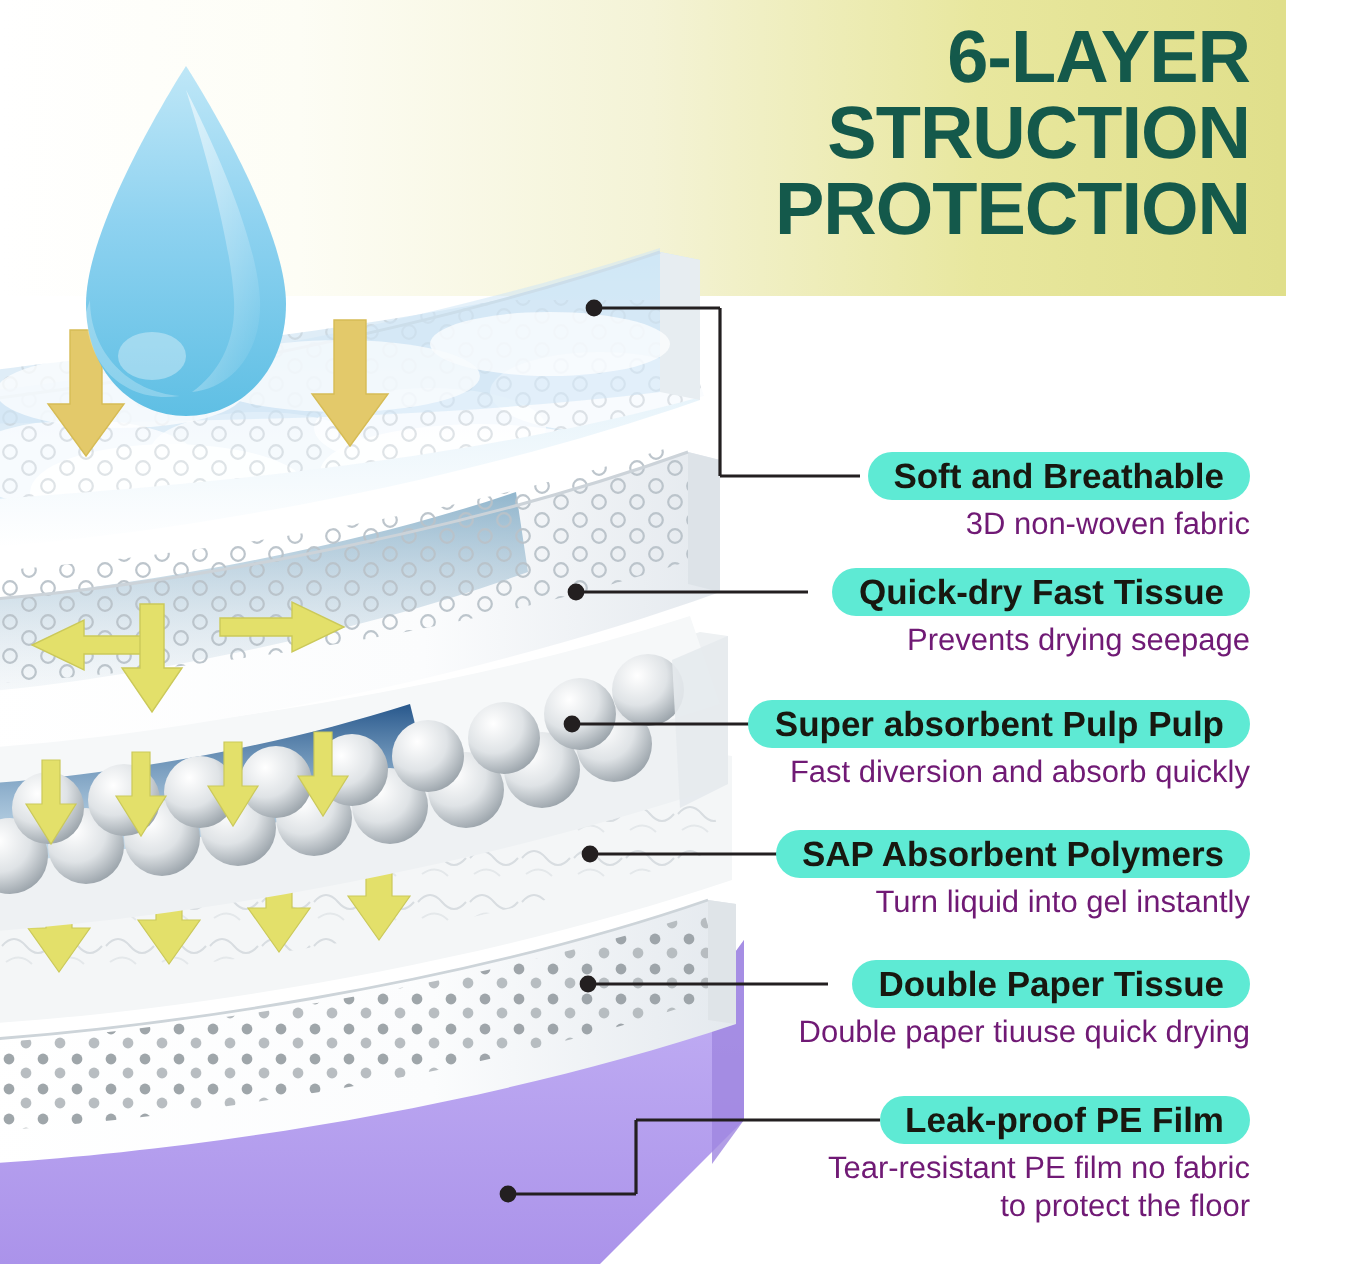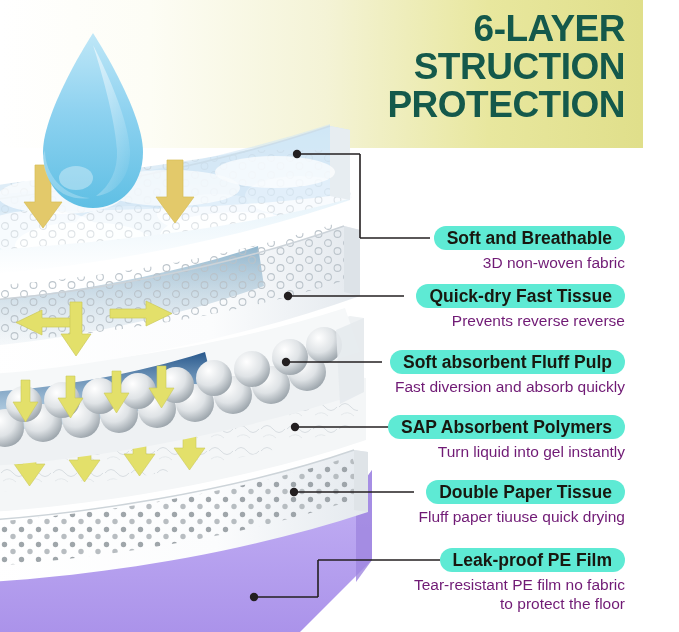--- a/index.html
+++ b/index.html
@@ -306,36 +306,36 @@
     </g>
   </svg>
 
   <div class="callout ca-right" style="right:18px;top:226px;">
     <div class="pill">Soft and Breathable</div>
     <div class="sub">3D non-woven fabric</div>
   </div>
 
   <div class="callout ca-right" style="right:18px;top:284px;">
     <div class="pill">Quick-dry Fast Tissue</div>
-    <div class="sub">Prevents reverse reverse</div>
+    <div class="sub">Prevents drying seepage</div>
   </div>
 
   <div class="callout ca-right" style="right:18px;top:350px;">
-    <div class="pill">Soft absorbent Fluff Pulp</div>
+    <div class="pill">Super absorbent Pulp Pulp</div>
     <div class="sub">Fast diversion and absorb quickly</div>
   </div>
 
   <div class="callout ca-right" style="right:18px;top:415px;">
     <div class="pill">SAP Absorbent Polymers</div>
     <div class="sub">Turn liquid into gel instantly</div>
   </div>
 
   <div class="callout ca-right" style="right:18px;top:480px;">
     <div class="pill">Double Paper Tissue</div>
-    <div class="sub">Fluff paper tiuuse quick drying</div>
+    <div class="sub">Double paper tiuuse quick drying</div>
   </div>
 
   <div class="callout ca-right" style="right:18px;top:548px;">
     <div class="pill">Leak-proof PE Film</div>
     <div class="sub">Tear-resistant PE film no fabric</div>
     <div class="sub" style="margin-top:0;">to protect the floor</div>
   </div>
 
 </div>
 

